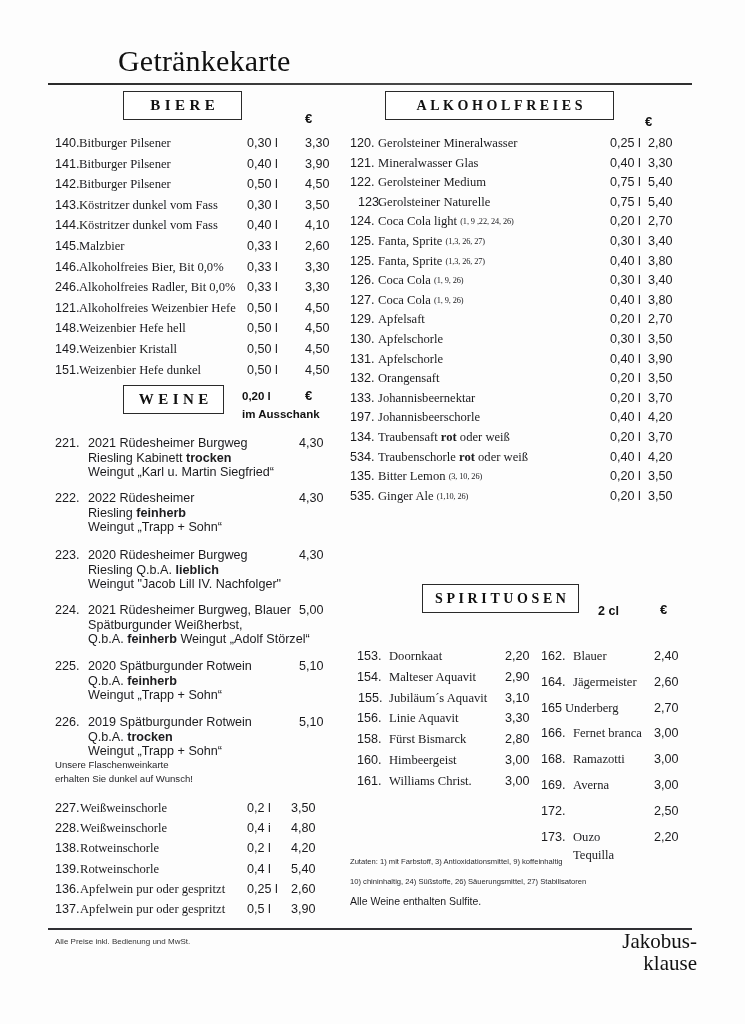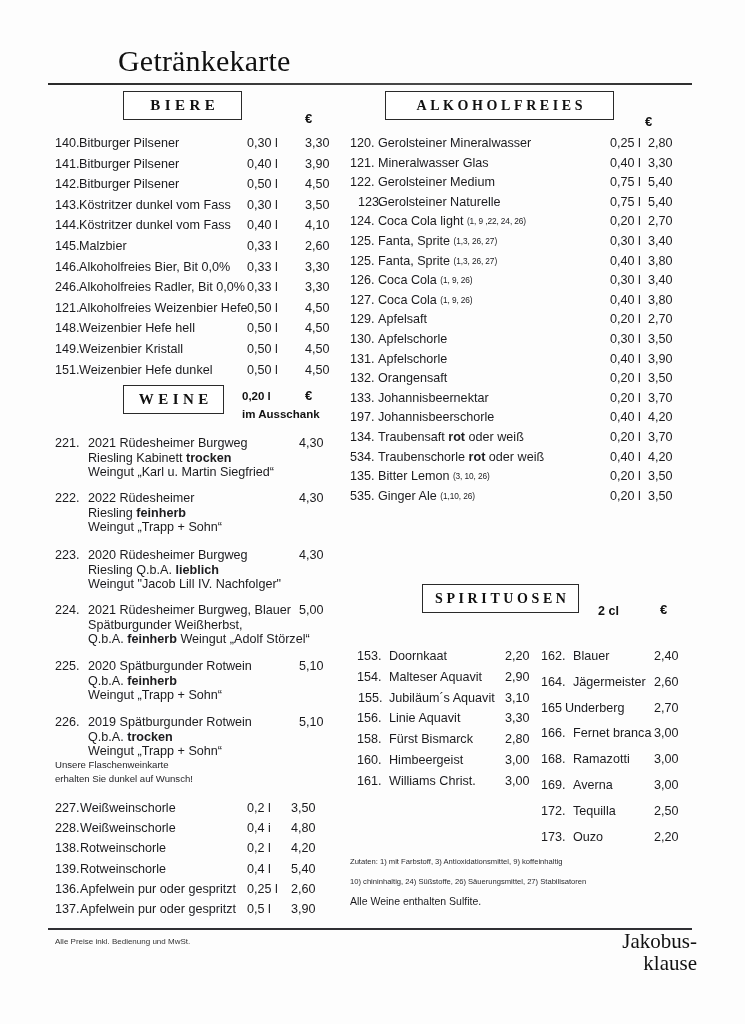--- a/index.html
+++ b/index.html
@@ -84,20 +84,21 @@
     color: #1b1b1e;
     line-height: 1.15;
   }
   .row .num {
     position: absolute;
     text-align: left;
   }
   .row .nm {
     position: absolute;
     text-align: center;
+    font-family: Liberation Serif, serif;
   }
   .row .vol {
     position: absolute;
     text-align: left;
   }
   .row .pr {
     position: absolute;
     text-align: left;
   }
   .foot-ref {
@@ -545,21 +546,21 @@
         <span class="nm" style="left:32px;">Ramazotti</span>
         <span class="pr" style="left:113px;">3,00</span>
       </div>
       <div class="row" style="left: 541px; top: 778px;">
         <span class="num" style="left:0px;">169.</span>
         <span class="nm" style="left:32px;">Averna</span>
         <span class="pr" style="left:113px;">3,00</span>
       </div>
       <div class="row" style="left: 541px; top: 803.8px;">
         <span class="num" style="left:0px;">172.</span>
-        <span class="nm" style="left:32px;">Tequilla</span>
+        <span class="nm" style="left:32px;margin-top:44px;">Tequilla</span>
         <span class="pr" style="left:113px;">2,50</span>
       </div>
       <div class="row" style="left: 541px; top: 829.6px;">
         <span class="num" style="left:0px;">173.</span>
         <span class="nm" style="left:32px;">Ouzo</span>
         <span class="pr" style="left:113px;">2,20</span>
       </div>
     </div>
 
   <div class="fn" style="left:350px; top:855px;">Zutaten: 1) mit Farbstoff, 3) Antioxidationsmittel, 9) koffeinhaltig</div>

